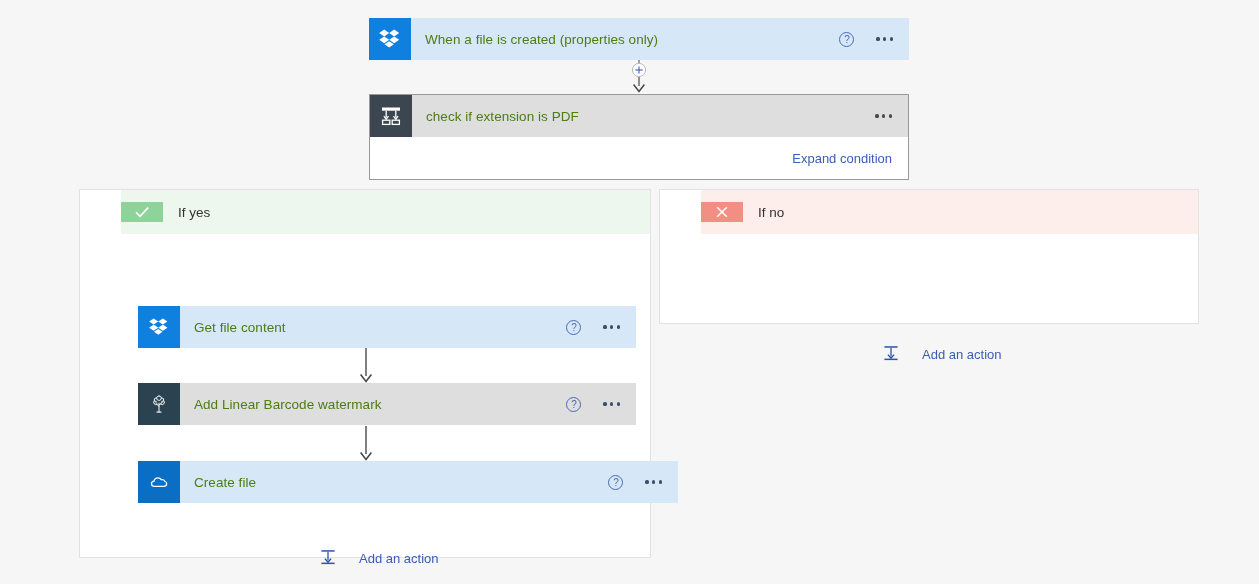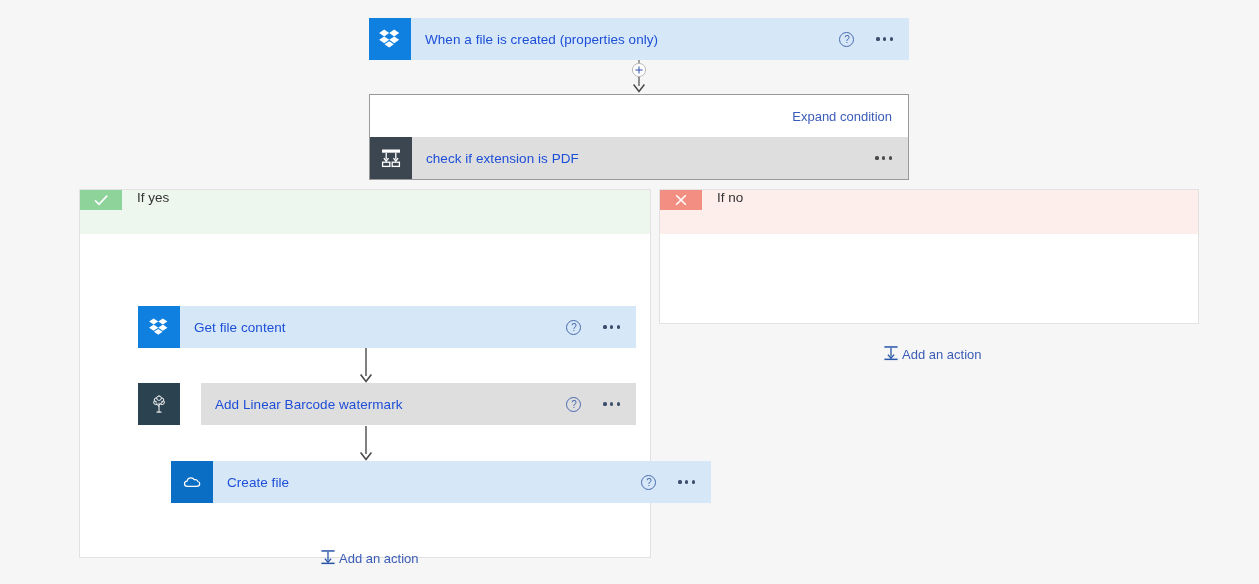--- a/index.html
+++ b/index.html
@@ -36,21 +36,21 @@
     flex: 1;
     display: flex;
     align-items: center;
     padding: 0 12px 0 14px;
     box-sizing: border-box;
     position: relative;
   }
   .card-title {
     flex: 1;
     font-size: 13.5px;
-    color: #1d4ed8;
+    color: #4d7c0f;
     white-space: nowrap;
     overflow: hidden;
     text-overflow: ellipsis;
     letter-spacing: 0.05px;
   }
   .card-actions {
     display: flex;
     align-items: center;
     gap: 22px;
     padding-right: 4px;
@@ -157,22 +157,23 @@
     height: 369px;
   }
   #branch-no {
     left: 659px;
     top: 189px;
     width: 540px;
     height: 135px;
   }
   .branch-header {
     display: flex;
-    align-items: flex-start;
+    align-items: center;
     height: 44px;
+    margin-left: 41px;
   }
   .branch-header .badge {
     width: 42px;
     min-width: 42px;
     display: flex;
     align-items: center;
     justify-content: center;
   }
   .branch-header .branch-label {
     flex: 1;
@@ -183,39 +184,39 @@
     color: #333333;
   }
   .header-yes { background: #edf7ee; }
   .header-no  { background: #fdeeec; }
   .badge-yes  { background: #8ed39a; }
   .badge-no   { background: #f28e82; }
   .branch-inner { position: relative; }
 
   
   #card-getfile      { left: 16px;  top: 72px;  width: 540px; }
-  #card-watermark    { left: 16px;  top: 149px; width: 540px; gap: 21px; }
-  #card-createfile   { left: 16px;  top: 227px; width: 582px; margin-left: 33px; }
+  #card-watermark    { left: 16px;  top: 149px; width: 540px; }
+  #card-createfile   { left: 16px;  top: 227px; width: 582px; }
 
   .branch .card { position: absolute; padding-left: 42px; }
 
   .arrow-connector {
     position: absolute;
     width: 20px;
     height: 35px;
   }
   #arrow-1 { left: 276px; top: 114px; }
   #arrow-2 { left: 276px; top: 192px; }
 
   
   .add-action {
     position: absolute;
     display: flex;
     align-items: center;
-    gap: 2px;
+    gap: 22px;
     cursor: pointer;
   }
   .add-action .aa-label {
     color: #3b5cb8;
     font-size: 13px;
     white-space: nowrap;
   }
   #add-action-yes { left: 239px; top: 314px; }
   #add-action-no  { left: 222px; top: 110px; }
 </style>
@@ -252,23 +253,20 @@
     <line x1="11" y1="0" x2="11" y2="3" stroke="#6b6b6b" stroke-width="1.2"></line>
     <circle cx="11" cy="10" r="6.6" fill="#ffffff" stroke="#b9b9b9" stroke-width="1"></circle>
     <line x1="11" y1="6.4" x2="11" y2="13.6" stroke="#3b5cb8" stroke-width="1.1"></line>
     <line x1="7.4" y1="10" x2="14.6" y2="10" stroke="#3b5cb8" stroke-width="1.1"></line>
     <line x1="11" y1="17" x2="11" y2="26" stroke="#4a4a4a" stroke-width="1.2"></line>
     <path d="M5.6 24.5 L11 31.5 L16.4 24.5" fill="none" stroke="#4a4a4a" stroke-width="1.5"></path>
   </svg>
 </div>
 
 <div id="condition-block">
-  <div id="condition-body">
-    <span class="link">Expand condition</span>
-  </div>
   <div id="condition-header">
     <div class="card-icon tile-condition">
       <svg width="22" height="22" viewBox="0 0 22 22" aria-hidden="true">
         <rect x="2" y="2.5" width="18" height="3.2" fill="#ffffff"></rect>
         <line x1="6.2" y1="5.7" x2="6.2" y2="12.5" stroke="#ffffff" stroke-width="1.3"></line>
         <line x1="15.8" y1="5.7" x2="15.8" y2="12.5" stroke="#ffffff" stroke-width="1.3"></line>
         <path d="M3.9 11.1 L6.2 14.2 L8.5 11.1" fill="none" stroke="#ffffff" stroke-width="1.3"></path>
         <path d="M13.5 11.1 L15.8 14.2 L18.1 11.1" fill="none" stroke="#ffffff" stroke-width="1.3"></path>
         <rect x="2.6" y="15.2" width="7.2" height="4.2" fill="none" stroke="#ffffff" stroke-width="1.3"></rect>
         <rect x="12.2" y="15.2" width="7.2" height="4.2" fill="none" stroke="#ffffff" stroke-width="1.3"></rect>
@@ -277,20 +275,23 @@
     <div class="card-body" style="background:transparent">
       <span class="card-title">check if extension is PDF</span>
       <span class="card-actions">
         <span class="ellipsis dark">
             <i></i>
             <i></i>
             <i></i>
           </span>
       </span>
     </div>
+  </div>
+  <div id="condition-body">
+    <span class="link">Expand condition</span>
   </div>
 </div>
 
 <div class="branch" id="branch-yes">
   <div class="branch-header header-yes">
     <div class="badge badge-yes">
       <svg width="20" height="20" viewBox="0 0 20 20" aria-hidden="true">
         <path d="M4 10.2 L8 14.4 L16.2 5.6" fill="none" stroke="#ffffff" stroke-width="1.6"></path>
       </svg>
     </div>

